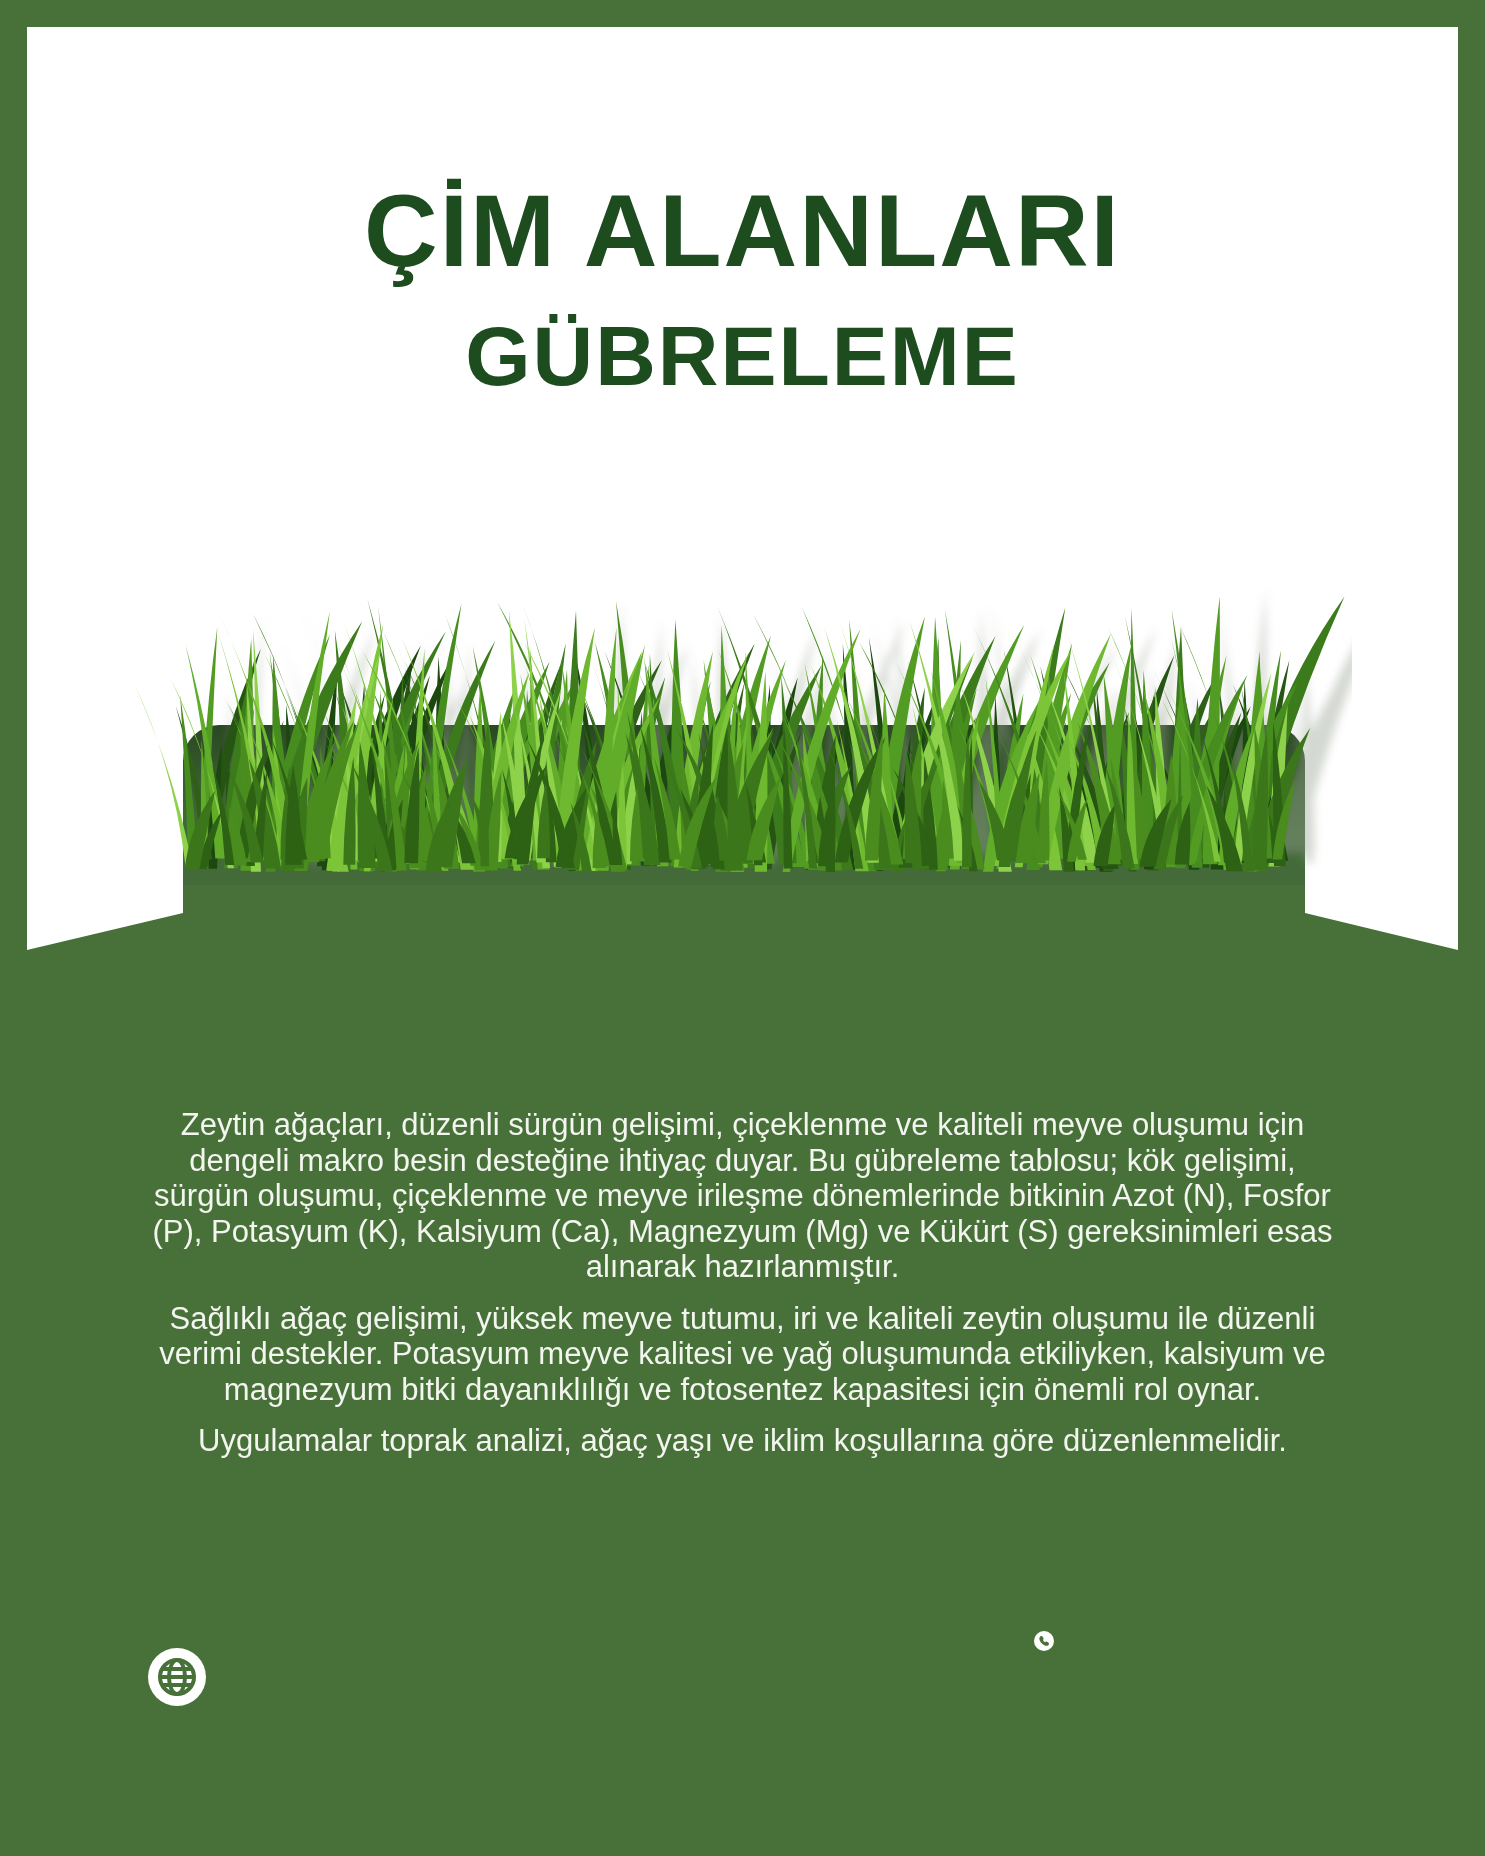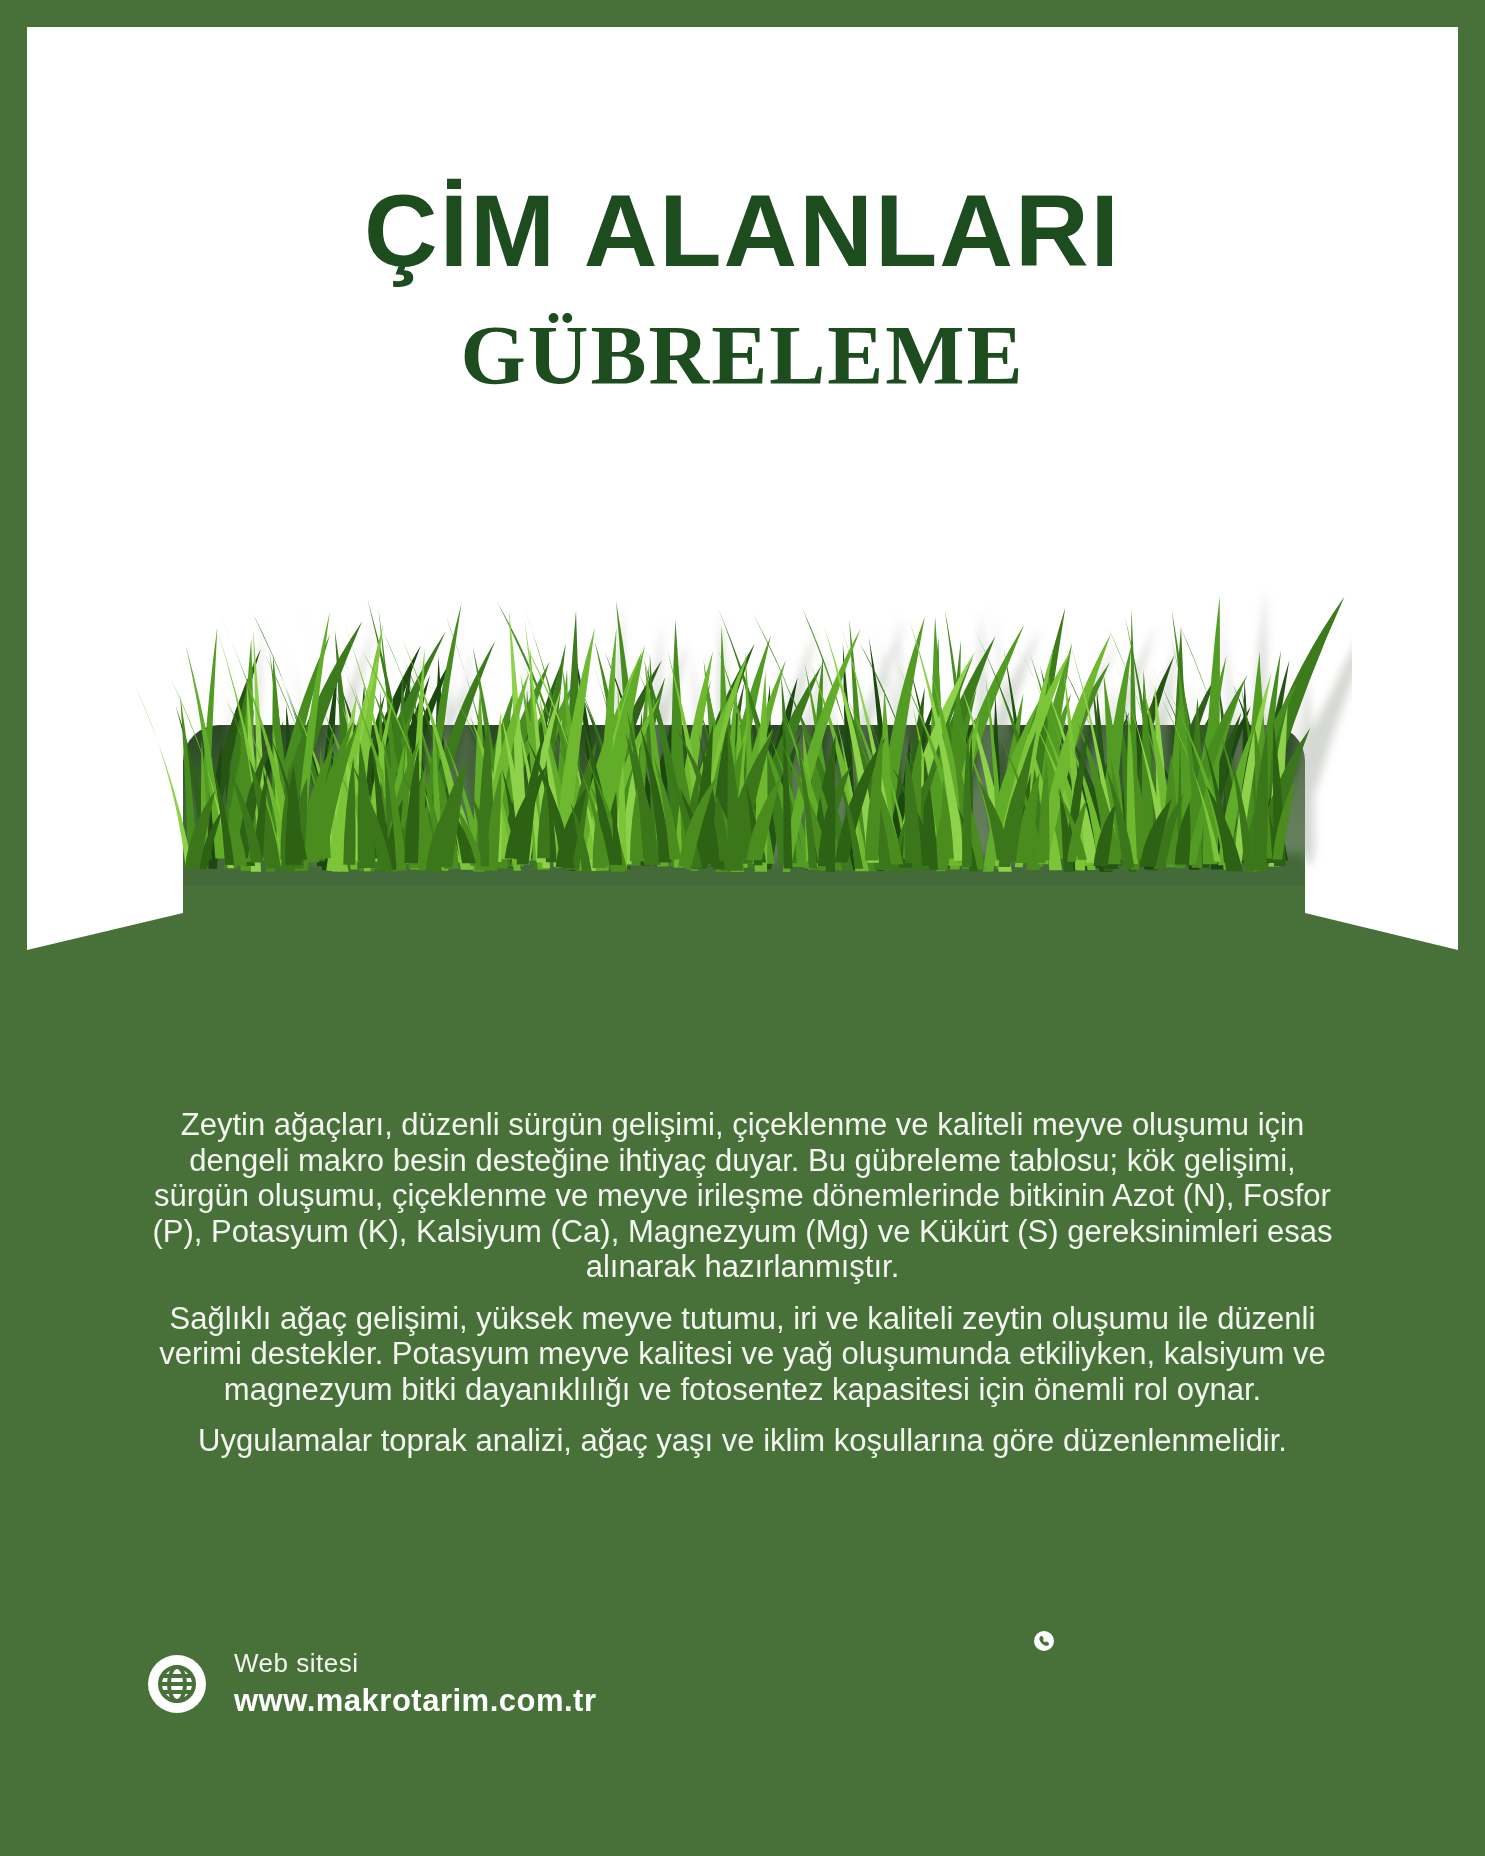--- a/index.html
+++ b/index.html
@@ -22,21 +22,21 @@
   }
 
   .title{
     position:absolute;left:27px;top:178px;width:1431px;
     text-align:center;color:var(--title-green);
     font-size:102px;font-weight:bold;letter-spacing:2px;line-height:1.05;
   }
   .subtitle{
     position:absolute;left:27px;top:314px;width:1431px;
     text-align:center;color:var(--title-green);
-    font-size:84px;font-weight:bold;letter-spacing:2px;line-height:1.0;font-family:Liberation Serif, serif;
+    font-size:84px;font-weight:bold;letter-spacing:2px;line-height:1.0;
   }
 
   
   .planter{
     position:absolute;left:183px;top:725px;width:1122px;height:160px;
     border-radius:36px 36px 0 0;
     background:linear-gradient(180deg,rgba(15,38,10,0.50) 0%,rgba(15,38,10,0.12) 45%,rgba(15,38,10,0) 70%),var(--planter);
   }
   .grass-wrap{position:absolute;left:118px;top:556px;width:1234px;height:326px;}
   .grass-wrap svg{display:block;width:100%;height:100%;}
@@ -654,24 +654,20 @@
         <circle cx="29" cy="29" r="29" fill="#ffffff"></circle>
         <g stroke="#48713a" stroke-width="4" fill="none">
           <circle cx="29" cy="29" r="17"></circle>
           <ellipse cx="29" cy="29" rx="8" ry="17"></ellipse>
           <line x1="13" y1="21" x2="45" y2="21"></line>
           <line x1="12" y1="29" x2="46" y2="29"></line>
           <line x1="13" y1="37" x2="45" y2="37"></line>
         </g>
       </svg>
     </span>
-    <span class="lines">
-      <span class="contact-label">Web sitesi</span>
-      <a class="contact-value" href="#">www.makrotarim.com.tr</a>
-    </span>
   </div>
 
   <span class="phone-dot">
     <svg viewBox="0 0 20 20" width="20" height="20">
       <circle cx="10" cy="10" r="10" fill="#ffffff"></circle>
       <path d="M6.2 5.4 C7.2 4.6 8.2 4.9 8.7 5.8 L9.4 7.0 C9.8 7.7 9.6 8.4 9.0 8.9 C9.4 10.0 10.1 10.7 11.1 11.2 C11.6 10.6 12.3 10.4 13.0 10.8 L14.2 11.5 C15.1 12.0 15.3 13.1 14.6 13.9 C13.6 15.0 11.9 15.1 10.3 14.2 C8.2 13.0 6.9 11.7 5.9 9.7 C5.1 8.1 5.2 6.3 6.2 5.4 Z" fill="#48713a"></path>
     </svg>
   </span>
 
 </div>

